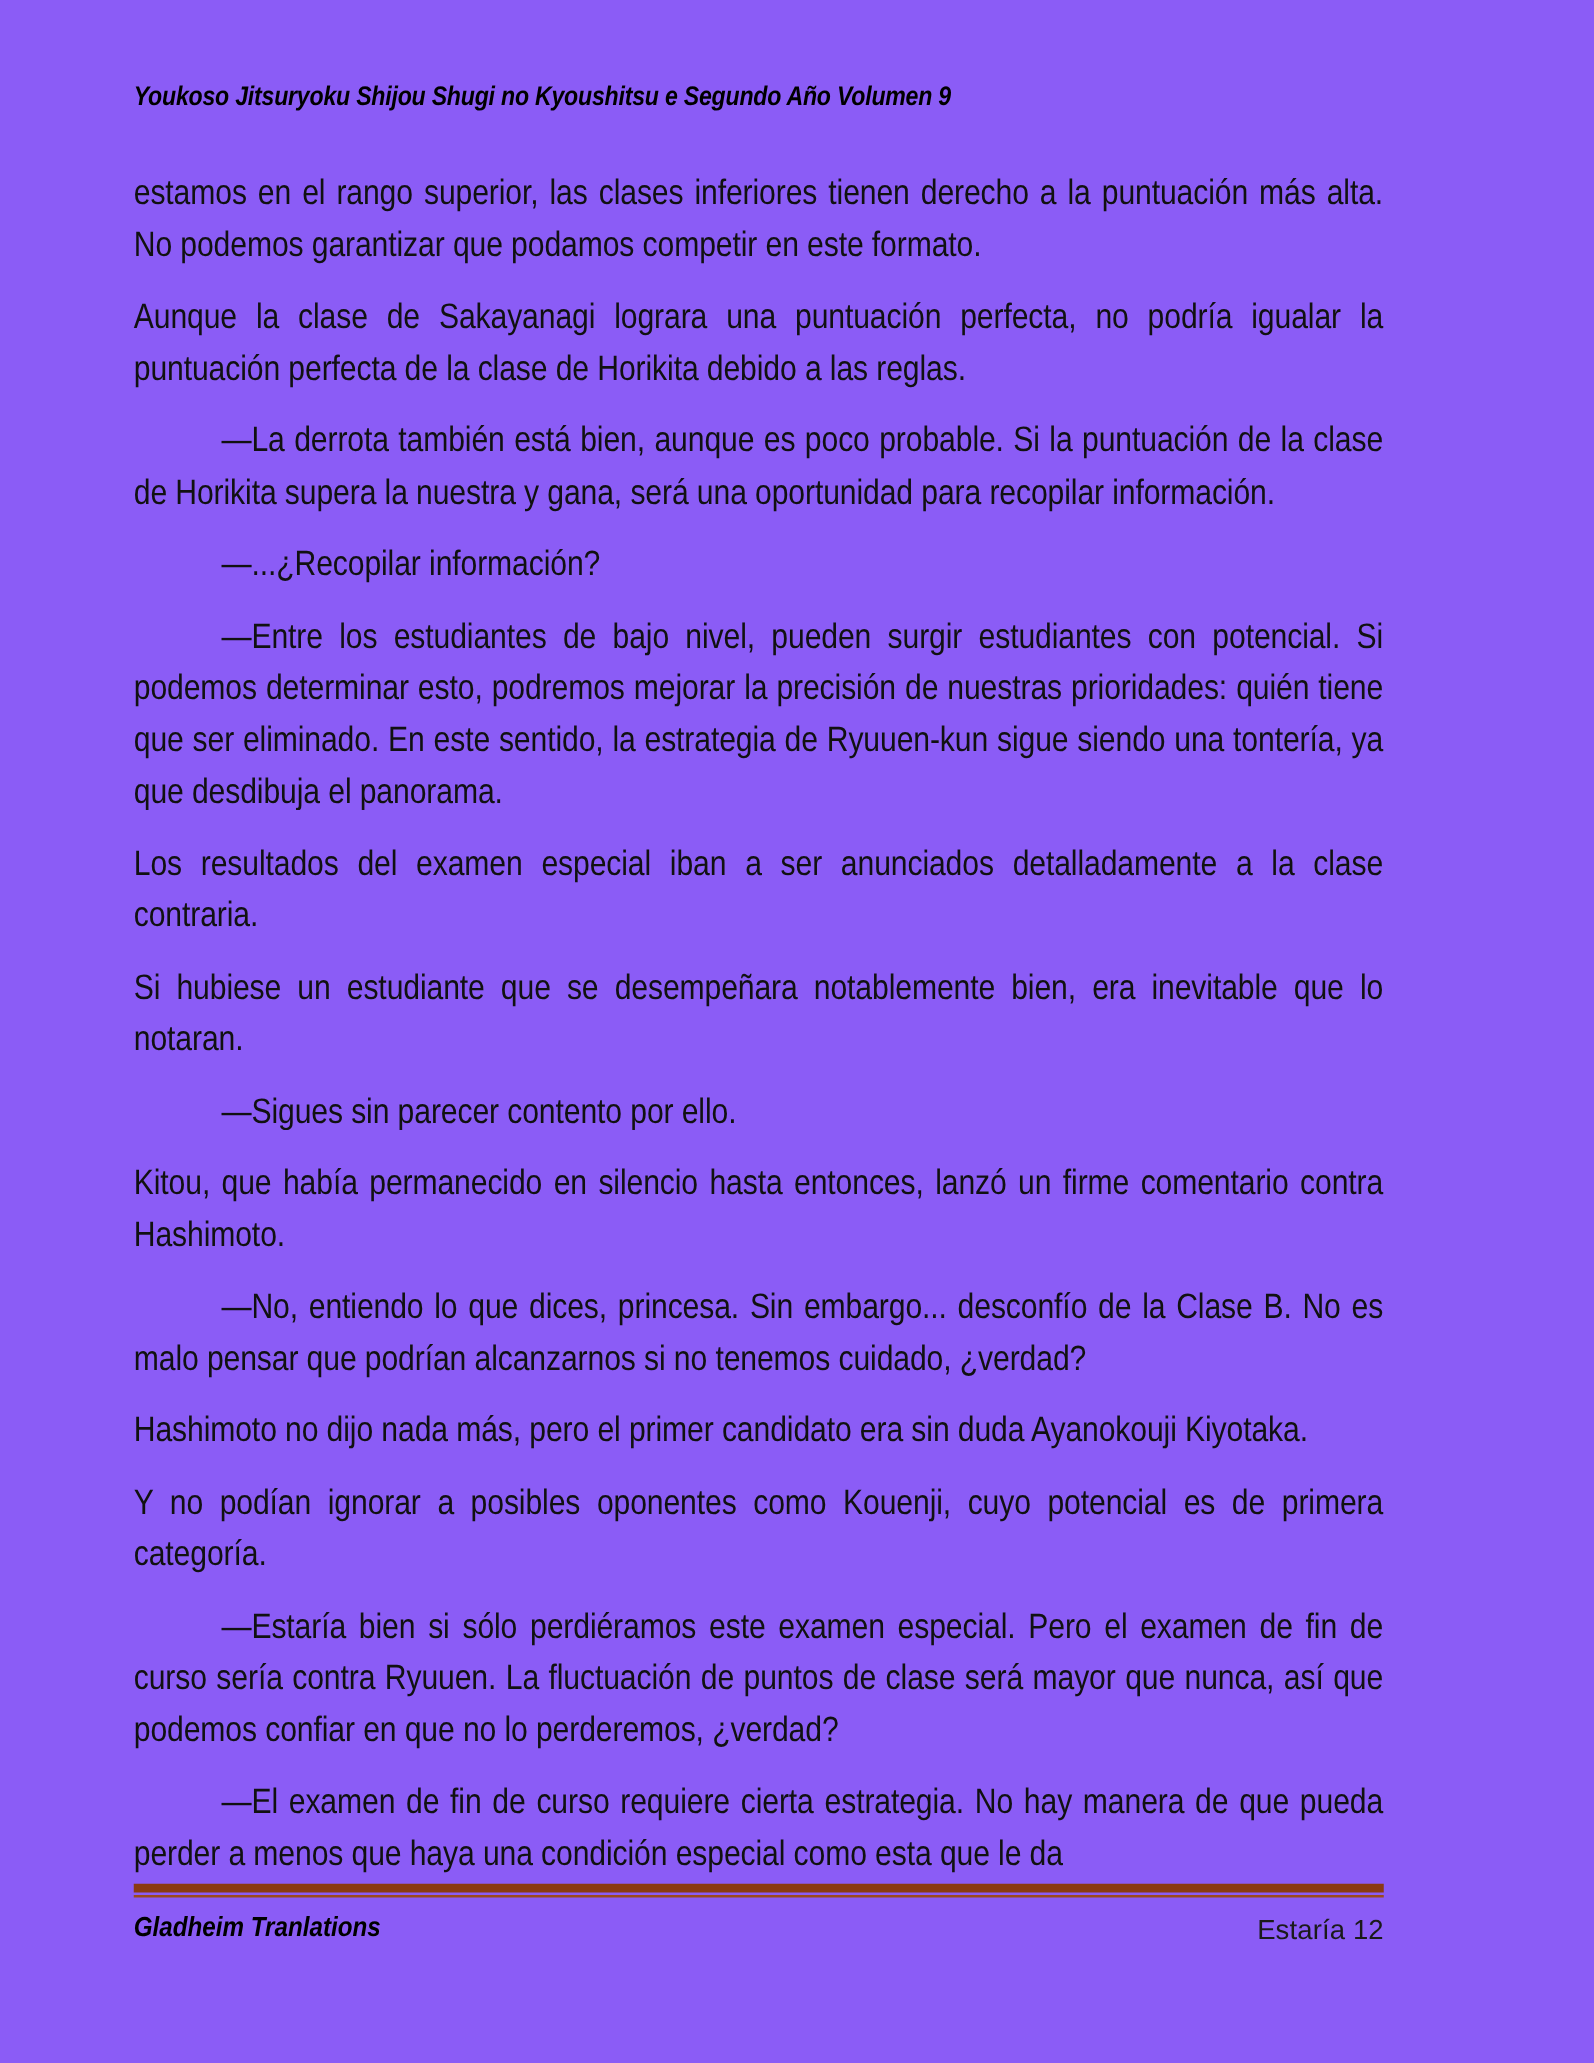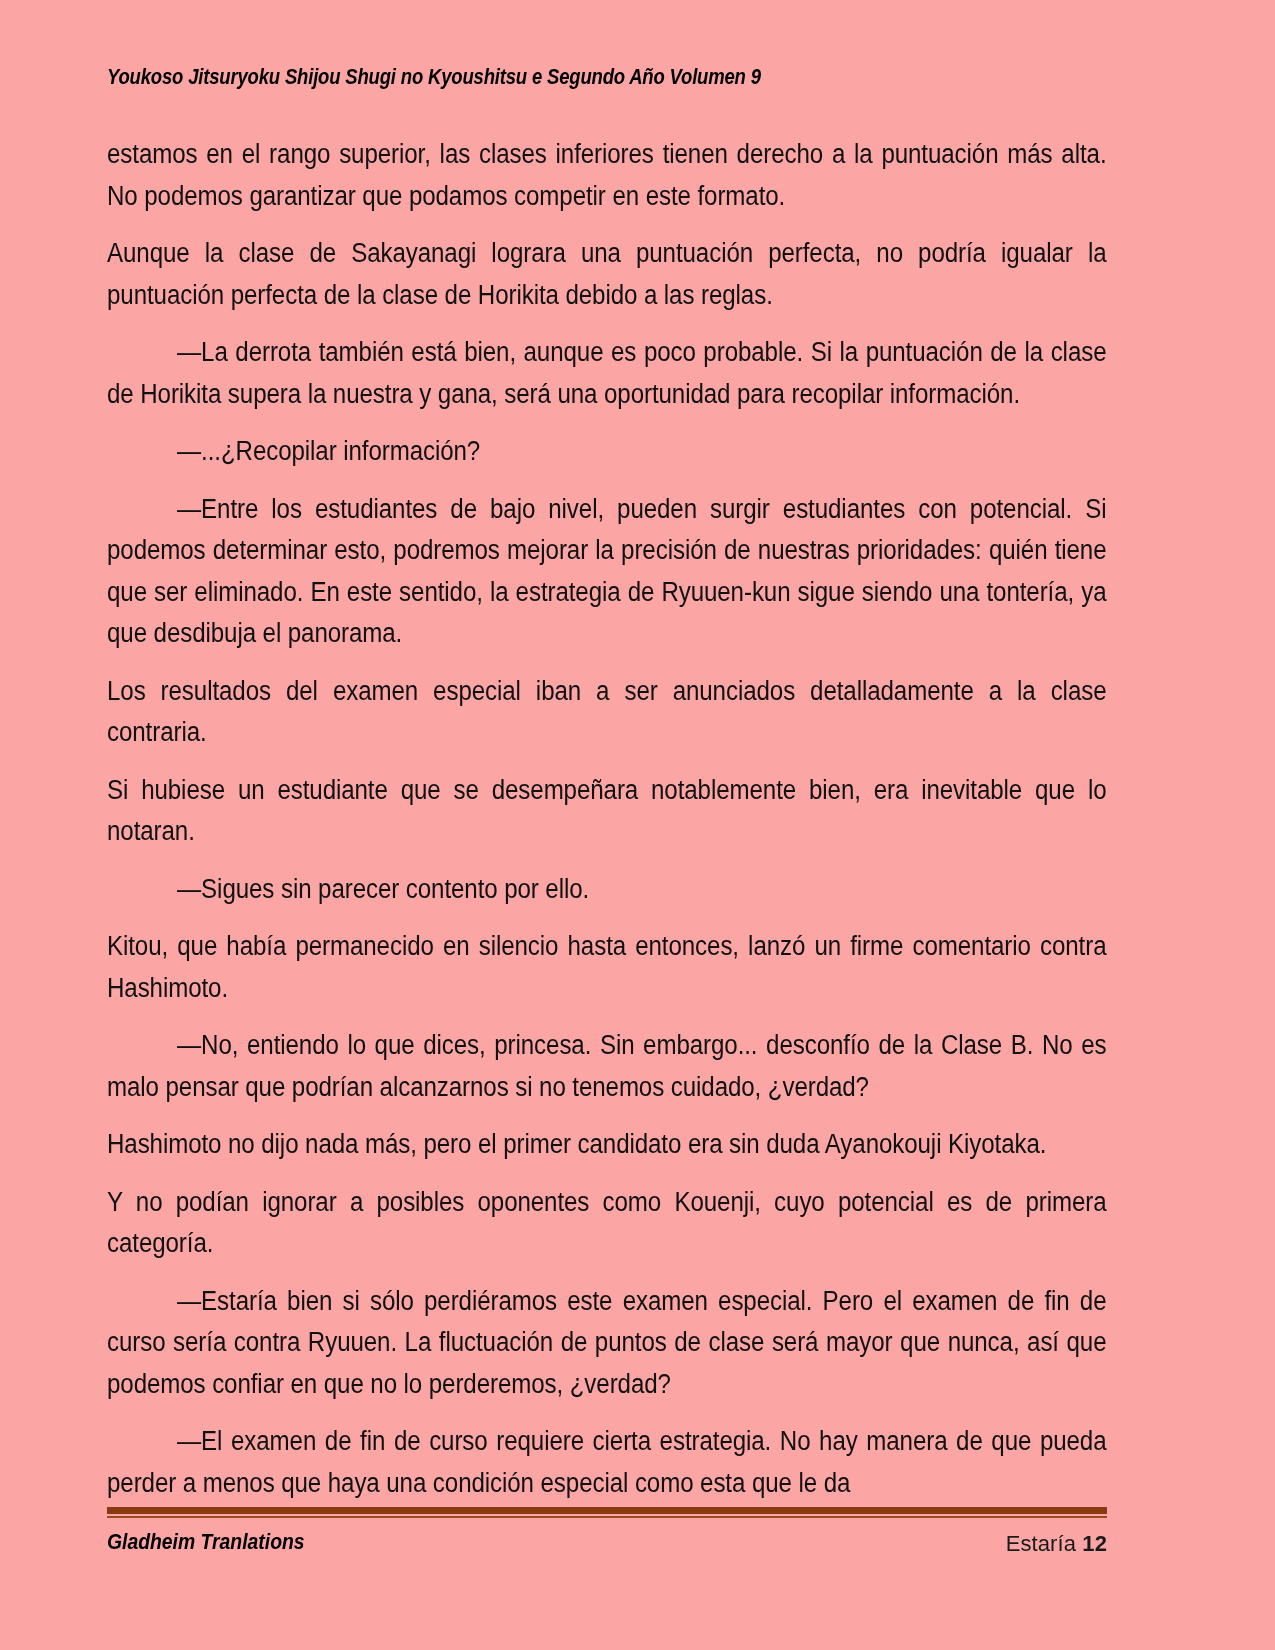--- a/index.html
+++ b/index.html
@@ -8,21 +8,21 @@
     background: #ffffff;
   }
   body {
     font-family: "Liberation Sans", "DejaVu Sans", sans-serif;
     -webkit-font-smoothing: antialiased;
   }
   #page {
     position: relative;
     width: 1275px;
     height: 1650px;
-    background: #fca5a5;
+    background: #8b5cf6;
     overflow: hidden;
     box-sizing: border-box;
   }
 
   
   #header {
     position: absolute;
     left: 107px;
     top: 66px;
     width: 1000px;
@@ -116,21 +116,21 @@
     position: absolute;
     right: 0;
     top: 2px;
     font-family: "Liberation Sans", sans-serif;
     font-size: 22px;
     color: #1a1a1a;
     white-space: nowrap;
     letter-spacing: 0.1px;
   }
   #footer-pageno .num {
-    font-weight: bold;
+    font-weight: normal;
   }
 </style>
 </head>
 <body>
 
 <div id="page">
 
   <div id="header">
     <div id="header-title">Youkoso Jitsuryoku Shijou Shugi no Kyoushitsu e  Segundo Año Volumen 9</div>
   </div>

